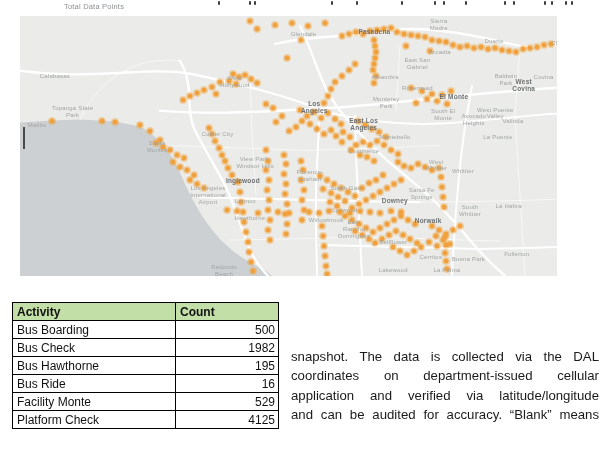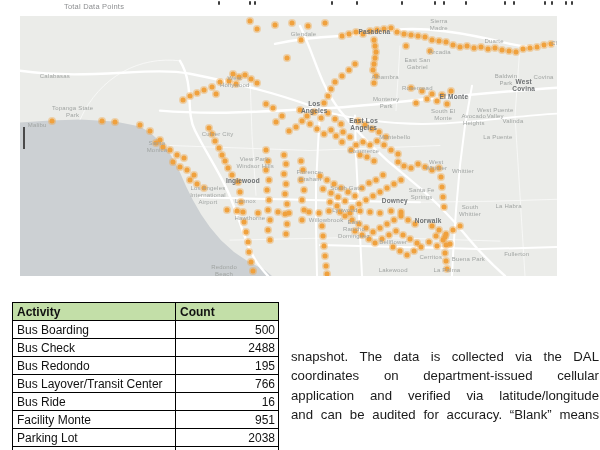--- a/index.html
+++ b/index.html
@@ -486,41 +486,33 @@
         <th style="background: rgb(195, 223, 168);">Count</th>
       </tr>
         </thead>
       <tbody>
           <tr>
             <td>Bus Boarding</td>
             <td class="num">500</td>
           </tr>
           <tr>
             <td>Bus Check</td>
-            <td class="num">2488</td>
+            <td class="num">1982</td>
           </tr>
           <tr>
-            <td>Bus Redondo</td>
+            <td>Bus Hawthorne</td>
             <td class="num">195</td>
-          </tr>
-          <tr>
-            <td>Bus Layover/Transit Center</td>
-            <td class="num">766</td>
           </tr>
           <tr>
             <td>Bus Ride</td>
             <td class="num">16</td>
           </tr>
           <tr>
             <td>Facility Monte</td>
-            <td class="num">951</td>
-          </tr>
-          <tr>
-            <td>Parking Lot</td>
-            <td class="num">2038</td>
+            <td class="num">529</td>
           </tr>
           <tr>
             <td>Platform Check</td>
             <td class="num">4125</td>
           </tr>
         </tbody>
     </table>
   </div>
 
   <div class="para">

